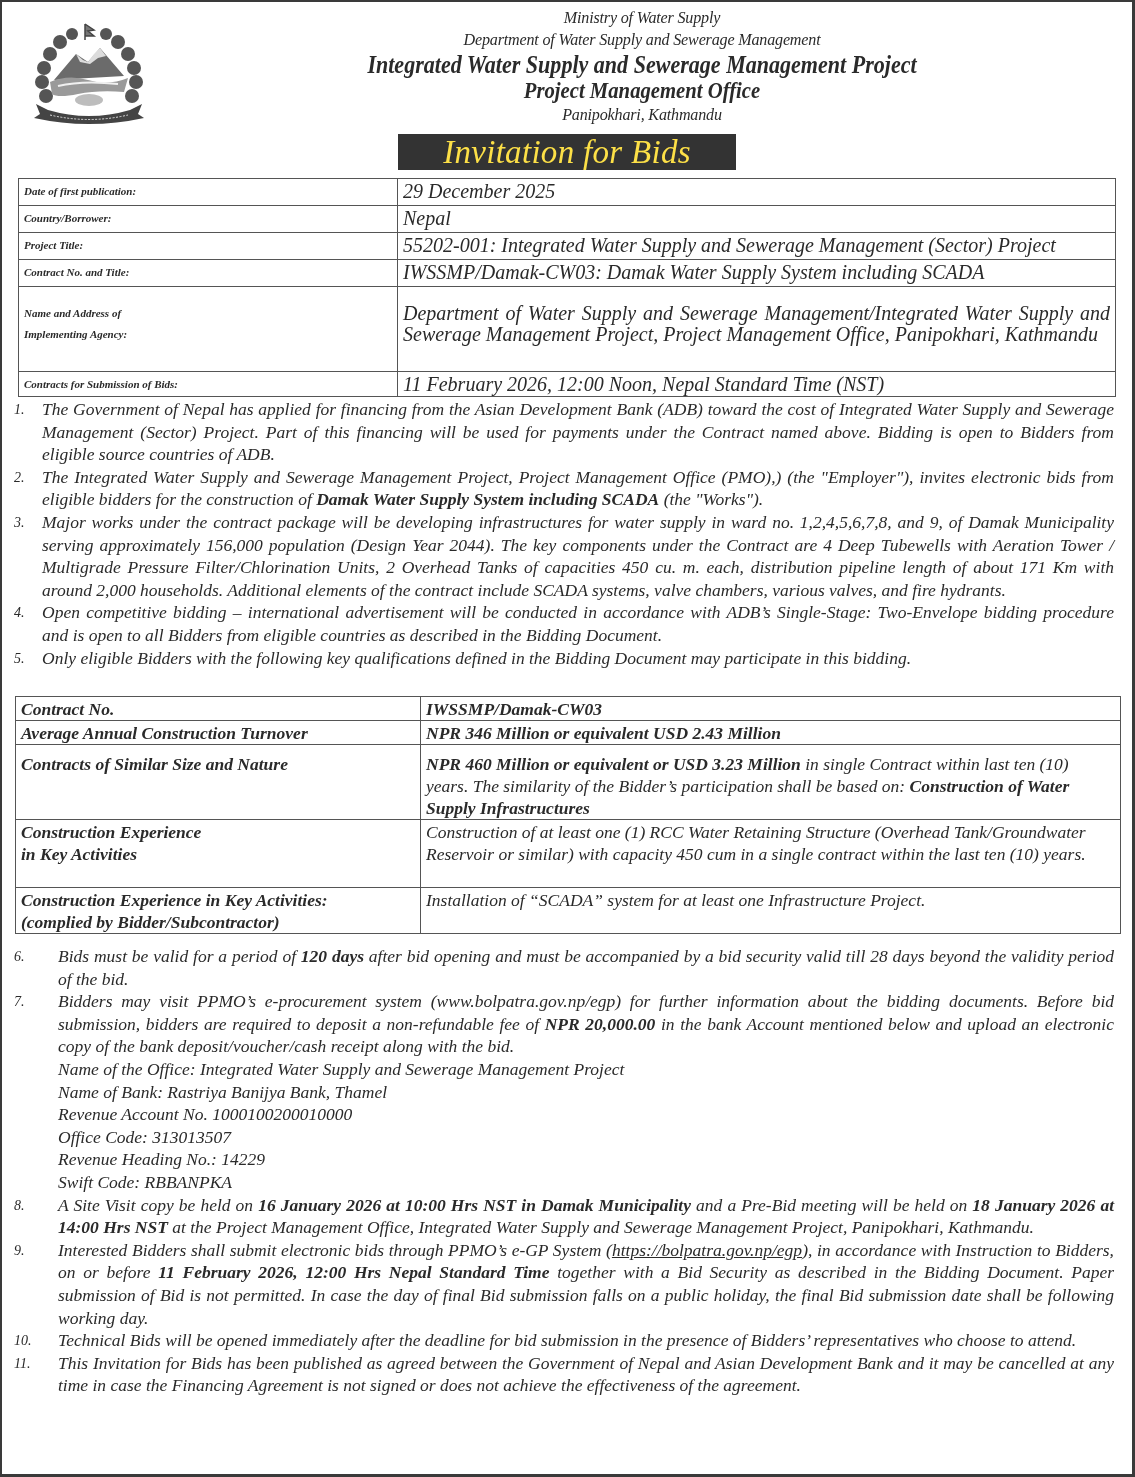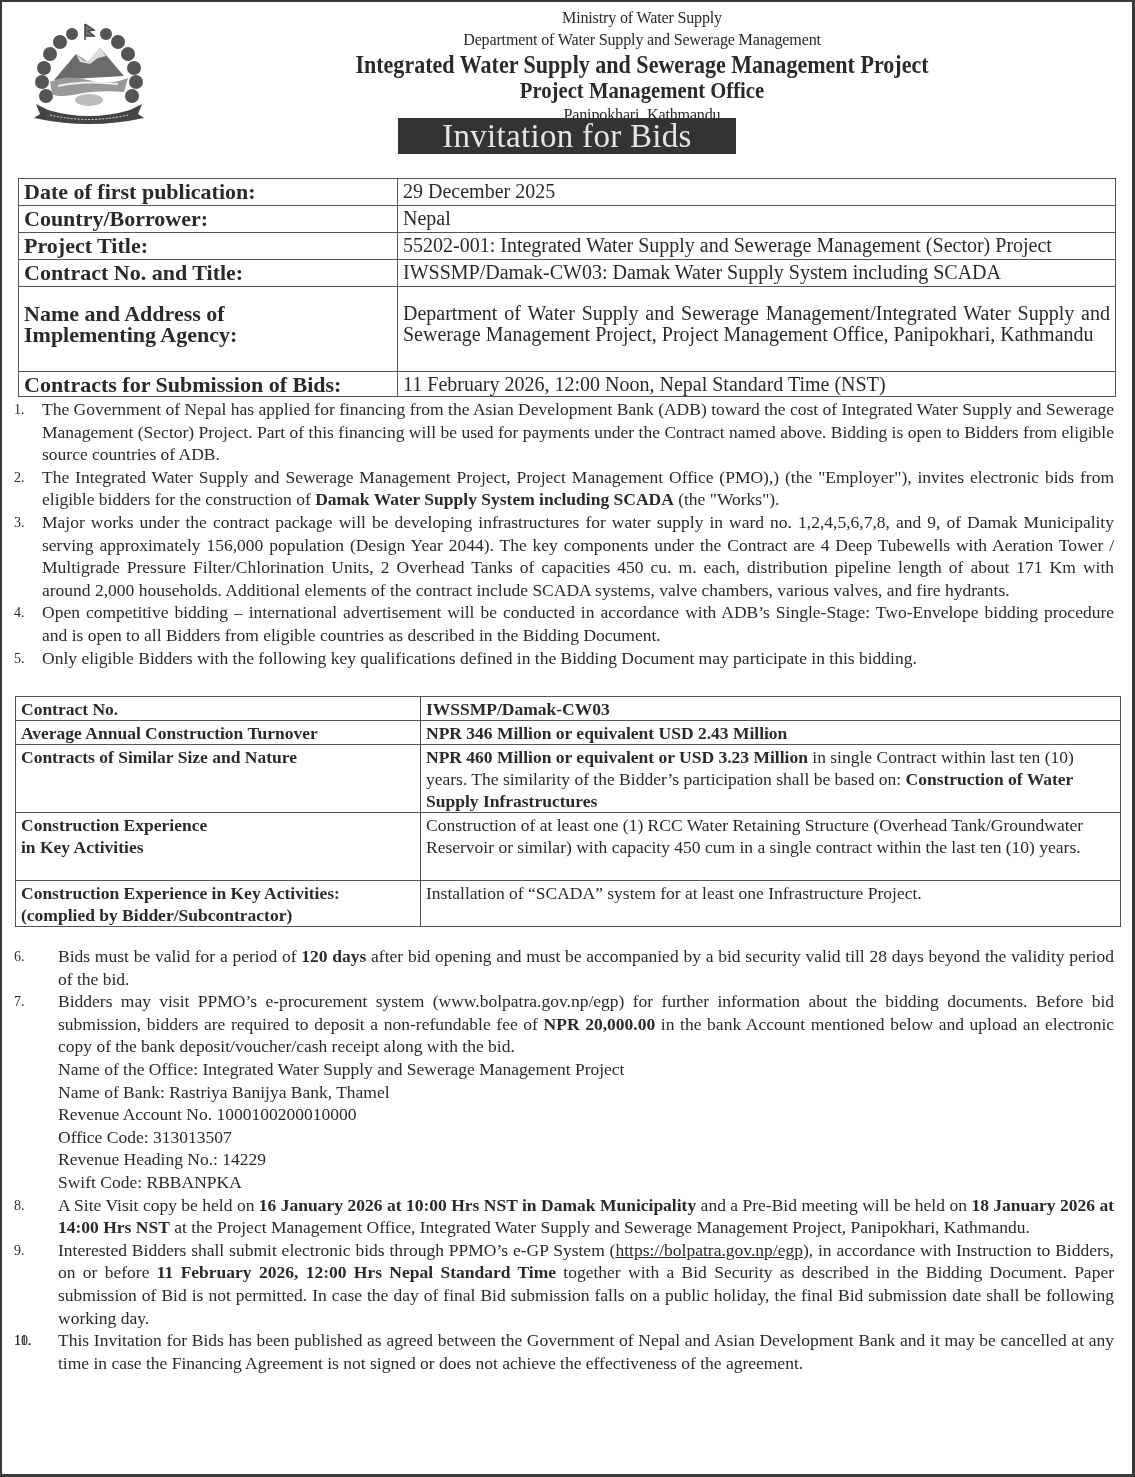--- a/index.html
+++ b/index.html
@@ -16,20 +16,21 @@
     }
     .page {
       position: relative;
       box-sizing: border-box;
       width: 1135px;
       height: 1477px;
       border: 2px solid #3a3a3a;
       border-right-width: 3px;
       border-bottom-width: 3px;
       padding: 0;
+      font-style: italic;
     }
     
     .emblem {
       position: absolute;
       left: 26px;
       top: 16px;
       width: 122px;
       height: 108px;
     }
     .header {
@@ -56,25 +57,25 @@
     }
     .header .pmo {
       font-weight: bold;
       font-size: 23px;
       line-height: 25px;
       transform: scaleX(0.9);
     }
     .title-box-wrap {
       position: absolute;
       left: 396px;
-      top: 116px;
+      top: 132px;
       width: 338px;
       height: 36px;
       background: #333333;
-      color: #e5e5e5;
+      color: #fde047;
       text-align: center;
     }
     .title-box-wrap span {
       display: inline-block;
       font-size: 33px;
       line-height: 36px;
       letter-spacing: 0.3px;
     }
 
     
@@ -90,21 +91,21 @@
     }
     table.info td, table.qual td {
       border: 1.3px solid #555555;
       vertical-align: top;
       padding: 0 5px;
     }
     table.info td.k {
       width: 368px;
       font-weight: bold;
       line-height: 21px;
-      font-size: 22px;
+      font-size: 11px;
     }
     table.info td.v {
       line-height: 21px;
       font-size: 20px;
       transform-origin: left;
     }
     table.info tr.r1 td { height: 24px; padding-top: 2px; }
     table.info tr.r2 td, table.info tr.r3 td, table.info tr.r4 td { height: 24px; padding-top: 2px; }
     table.info tr.r5 td { height: 68px; padding-top: 16px; }
     table.info tr.r6 td { height: 22px; padding-top: 2px; }
@@ -145,21 +146,21 @@
     }
     table.qual td.k {
       width: 394px;
       font-weight: bold;
       line-height: 22px;
     }
     table.qual td.v {
       line-height: 22px;
     }
     table.qual tr.q1 td, table.qual tr.q2 td { height: 22px; padding-top: 1px; margin-left: 28px; }
-    table.qual tr.q3 td { height: 66px; padding-top: 1px; margin-top: 36px; }
+    table.qual tr.q3 td { height: 66px; padding-top: 8px; margin-top: 36px; }
     table.qual tr.q4 td { height: 66px; padding-top: 1px; }
     table.qual tr.q5 td { height: 44px; padding-top: 1px; }
     b { font-weight: bold; text-align: center; }
     .u { text-decoration: underline; }
   </style>
 </head>
 <body>
 
 <div class="page">
 
@@ -312,20 +313,21 @@
     <div class="item">
       <span class="num">8.</span>
       <span>A Site Visit copy be held on </span><b>16 January 2026 at 10:00 Hrs NST in Damak Municipality</b><span> and a Pre-Bid meeting will be held on </span><b>18 January 2026 at 14:00 Hrs NST</b><span> at the Project Management Office, Integrated Water Supply and Sewerage Management Project, Panipokhari, Kathmandu.</span>
     </div>
     <div class="item">
       <span class="num">9.</span>
       <span>Interested Bidders shall submit electronic bids through PPMO’s e-GP System (</span><span class="u">https://bolpatra.gov.np/egp</span><span>), in accordance with Instruction to Bidders, on or before </span><b>11 February 2026, 12:00 Hrs Nepal Standard Time</b><span> together with a Bid Security as described in the Bidding Document. Paper submission of Bid is not permitted. In case the day of final Bid submission falls on a public holiday, the final Bid submission date shall be following working day.</span>
     </div>
     <div class="item">
       <span class="num">10.</span>
+      <span>Technical Bids will be opened immediately after the deadline for bid submission in the presence of Bidders’ representatives who choose to attend.</span>
     </div>
     <div class="item">
       <span class="num">11.</span>
       <span>This Invitation for Bids has been published as agreed between the Government of Nepal and Asian Development Bank and it may be cancelled at any time in case the Financing Agreement is not signed or does not achieve the effectiveness of the agreement.</span>
     </div>
   </div>
 
 </div>
 
 </body></html>

